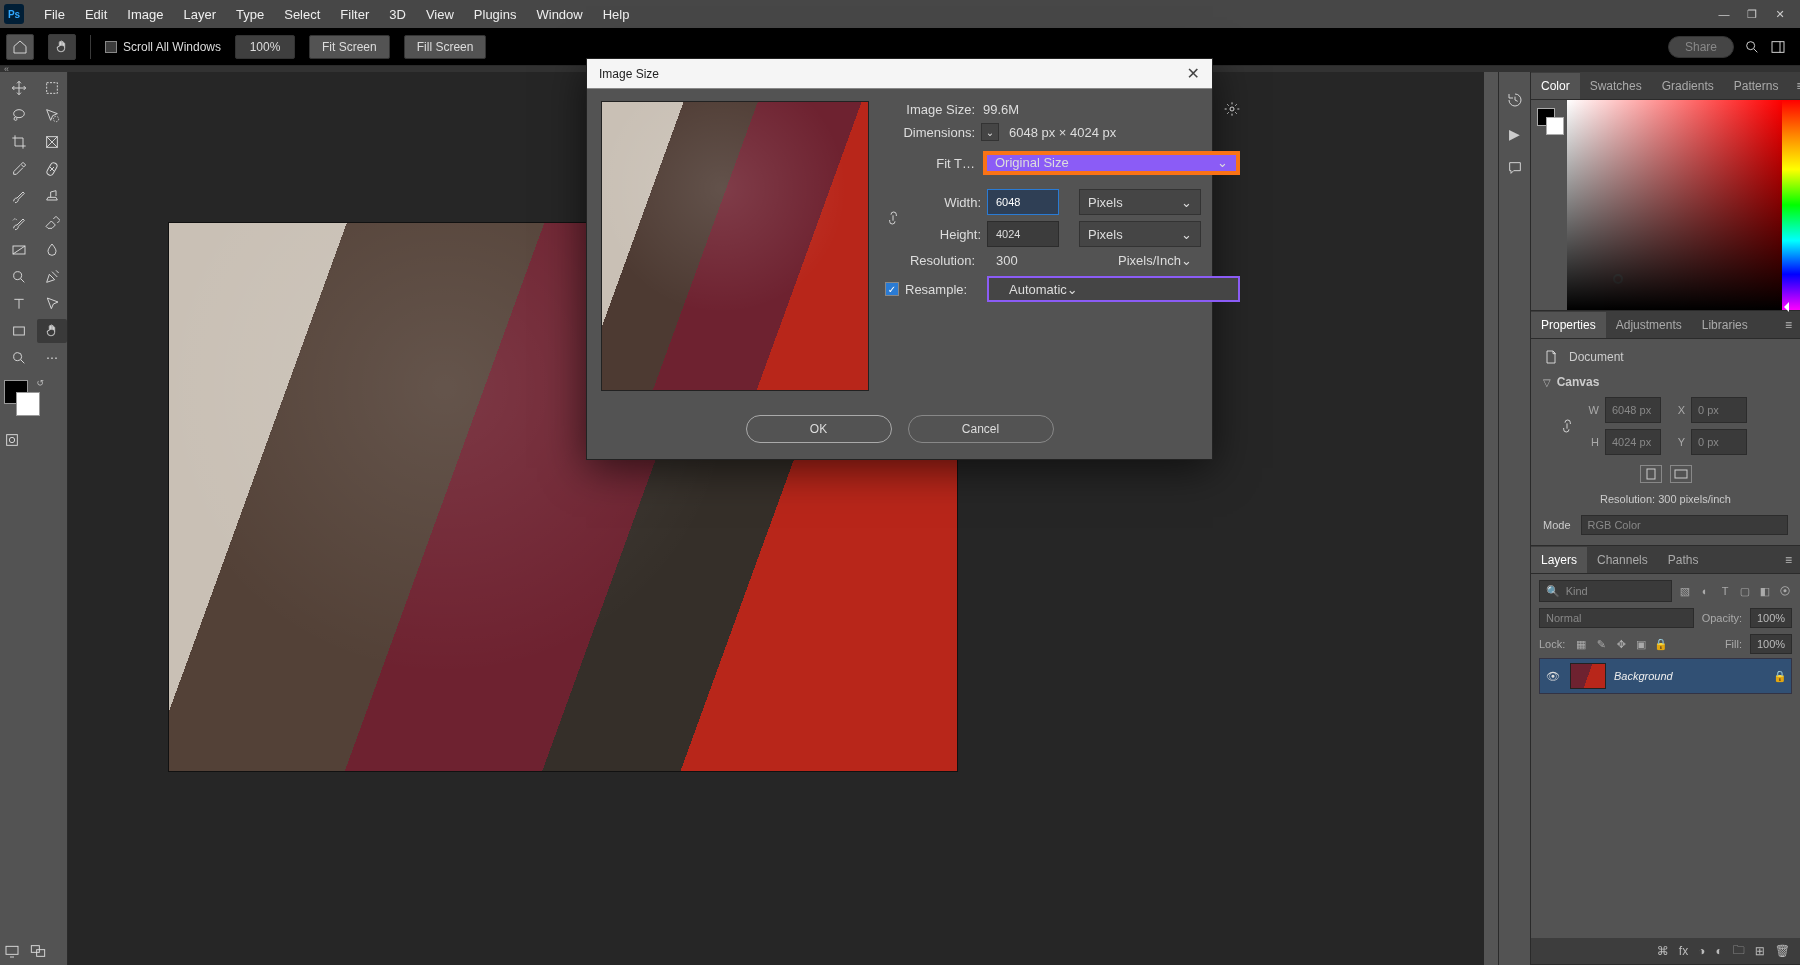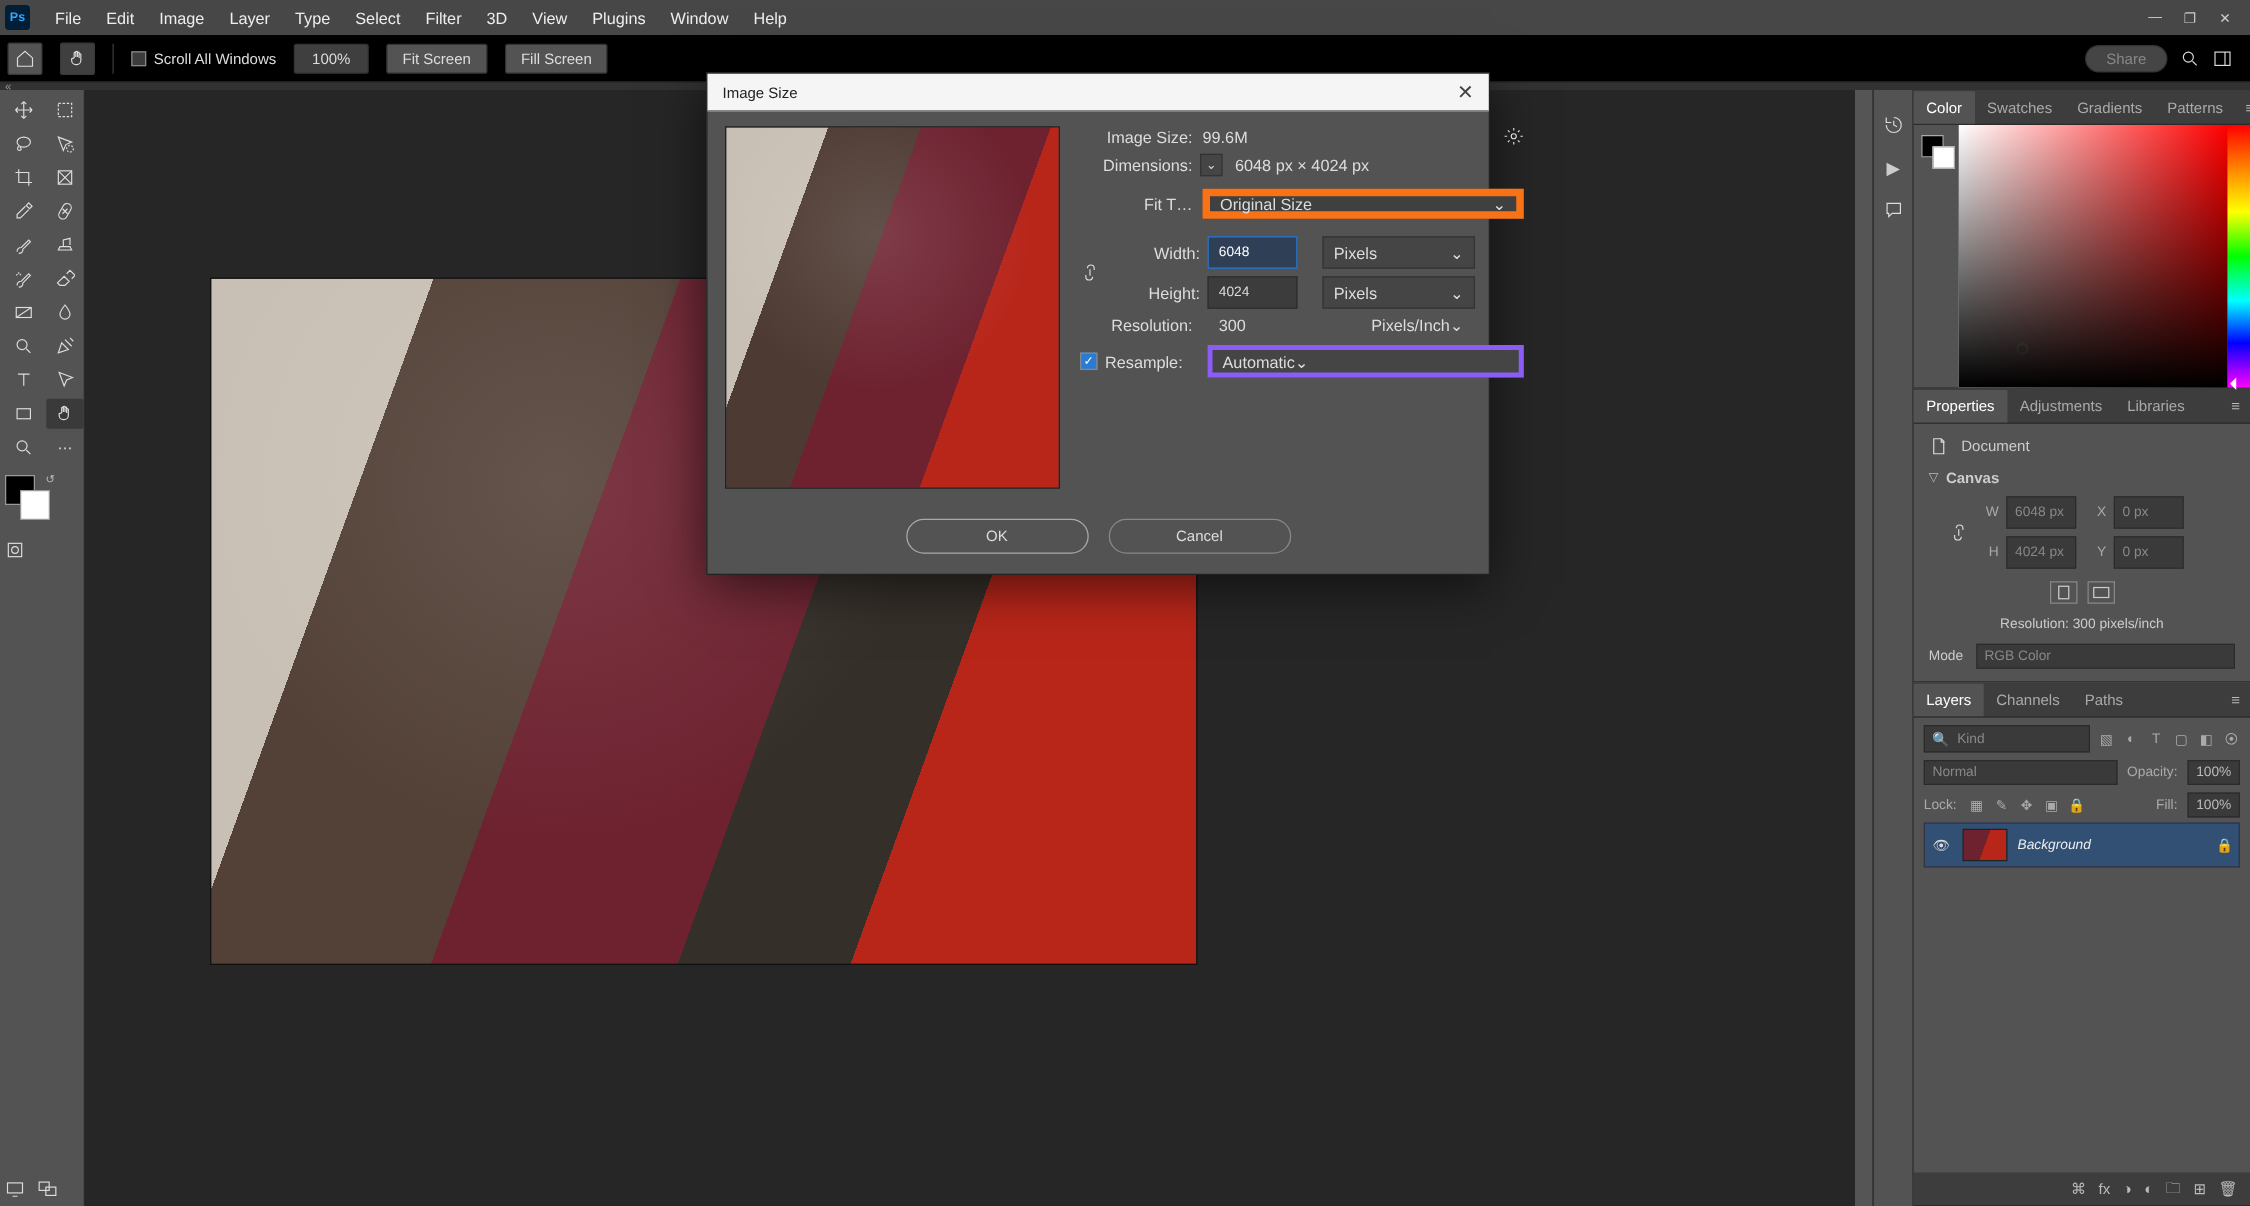--- a/index.html
+++ b/index.html
@@ -99,46 +99,46 @@
 .lockicos{display:flex;gap:4px}
 .lockicos span{width:16px;height:16px;display:flex;align-items:center;justify-content:center;color:#aaa}
 .layer{display:flex;align-items:center;gap:8px;background:#4a5a72;padding:4px;border:1px solid #334}
 .layer.bg{background:#315074}
 .layer .eye{width:18px;text-align:center;color:#ddd}
 .layer .thumb{width:36px;height:26px;background:linear-gradient(110deg,#6e2230 0 50%,#b8261a 50% 100%);border:1px solid #222}
 .layer .lname{flex:1;font-style:italic;color:#eee}
 .layer .lk{color:#ccc}
 .lfoot{position:absolute;bottom:0;left:0;right:0;height:26px;background:#3d3d3d;display:flex;align-items:center;justify-content:flex-end;gap:10px;padding:0 10px;color:#bbb}
 
-.dialog{position:absolute;left:565px;top:58px;width:627px;background:#535353;border:1px solid #222;box-shadow:0 8px 40px rgba(0,0,0,.6);z-index:50}
+.dialog{position:absolute;left:586px;top:58px;width:627px;background:#535353;border:1px solid #222;box-shadow:0 8px 40px rgba(0,0,0,.6);z-index:50}
 .dlg-title{height:30px;background:#f5f5f5;color:#222;display:flex;align-items:center;padding:0 12px;border-bottom:1px solid #888}
 .dlg-title .x{margin-left:auto;color:#444;font-size:16px;font-weight:300}
 .dlg-body{display:flex;padding:12px 14px;gap:16px}
 .dlg-prev{width:268px;height:290px;background:linear-gradient(110deg,#c9c0b5 0 22%,#4d3a32 22% 42%,#6e2230 42% 70%,#b8261a 70% 100%);border:1px solid #222;flex-shrink:0;position:relative}
 .dlg-prev::after{content:"";position:absolute;inset:0;background:radial-gradient(circle at 45% 30%, rgba(255,255,255,.12), transparent 50%)}
 .dlg-form{flex:1;font-size:13px;color:#ddd}
 .dfr{display:grid;grid-template-columns:90px 1fr;align-items:center;gap:6px 8px;margin-bottom:6px}
 .dfr .lab{text-align:right;color:#ddd}
 .dfr .val{color:#ddd}
 .dfr .gear{margin-left:auto;color:#bbb}
 .dimsrow{display:grid;grid-template-columns:90px 22px 1fr;align-items:center;gap:6px}
 .dimsrow .caret{width:18px;height:18px;background:#454545;border:1px solid #333;display:flex;align-items:center;justify-content:center;font-size:10px}
 .fitrow,.wrow{display:grid;grid-template-columns:90px 1fr;gap:8px;align-items:center;margin-top:6px}
-.fitrow .dd{height:24px;background:#404040;border:6px solid #f97316;display:flex;align-items:center;padding:0 8px;justify-content:space-between}
+.fitrow .dd{height:24px;background:#8b5cf6;border:4px solid #f97316;display:flex;padding:0 8px;justify-content:space-between}
 .whblock{display:grid;grid-template-columns:22px 68px 72px 8px 122px;gap:6px;align-items:center;margin-top:6px}
 .whblock .link{display:flex;align-items:center;justify-content:center;color:#bbb}
 .whblock .nlab{text-align:right;color:#ddd}
 .whblock .inp{height:26px;background:#3c3c3c;border:1px solid #2c2c2c;color:#ddd;display:flex;align-items:center;padding:0 8px;font-size:11px}
 .whblock .inp.foc{border:1px solid #2a7bd4;background:#2f3f55;color:#fff}
 .whblock .dd{height:26px;background:#454545;border:1px solid #333;display:flex;align-items:center;padding:0 8px;justify-content:space-between;font-size:13px}
 .resa{display:grid;grid-template-columns:90px 72px 8px 122px;gap:21px;align-items:center;margin-top:6px}
 .resa .nlab{text-align:right}
 .resamp{display:grid;grid-template-columns:14px 76px 1fr;gap:6px;align-items:center;margin-top:8px}
 .resamp .cb{width:14px;height:14px;border:1px solid #888;background:#2a7bd4;display:flex;align-items:center;justify-content:center;color:#fff;font-size:10px}
-.resamp .dd{height:26px;background:#454545;border:4px solid #8b5cf6;display:flex;align-items:center;padding:0 8px;justify-content:flex-start}
+.resamp .dd{height:26px;background:#454545;border:2px solid #8b5cf6;display:flex;align-items:center;padding:0 20px;justify-content:flex-start}
 .dlg-foot{display:flex;justify-content:center;gap:16px;padding:12px 14px 16px}
 .dlg-foot .dbtn{width:146px;height:28px;border:1px solid #888;border-radius:14px;display:flex;align-items:center;justify-content:center;color:#ddd;background:#535353}
 .dlg-foot .dbtn.ok{border-color:#aaa}
 .ic{width:16px;height:16px;display:flex;align-items:center;justify-content:center;color:#ddd}
 </style>
 </head>
 <body>
 
 <div class="menubar">
   <div class="ps-logo">Ps</div>

